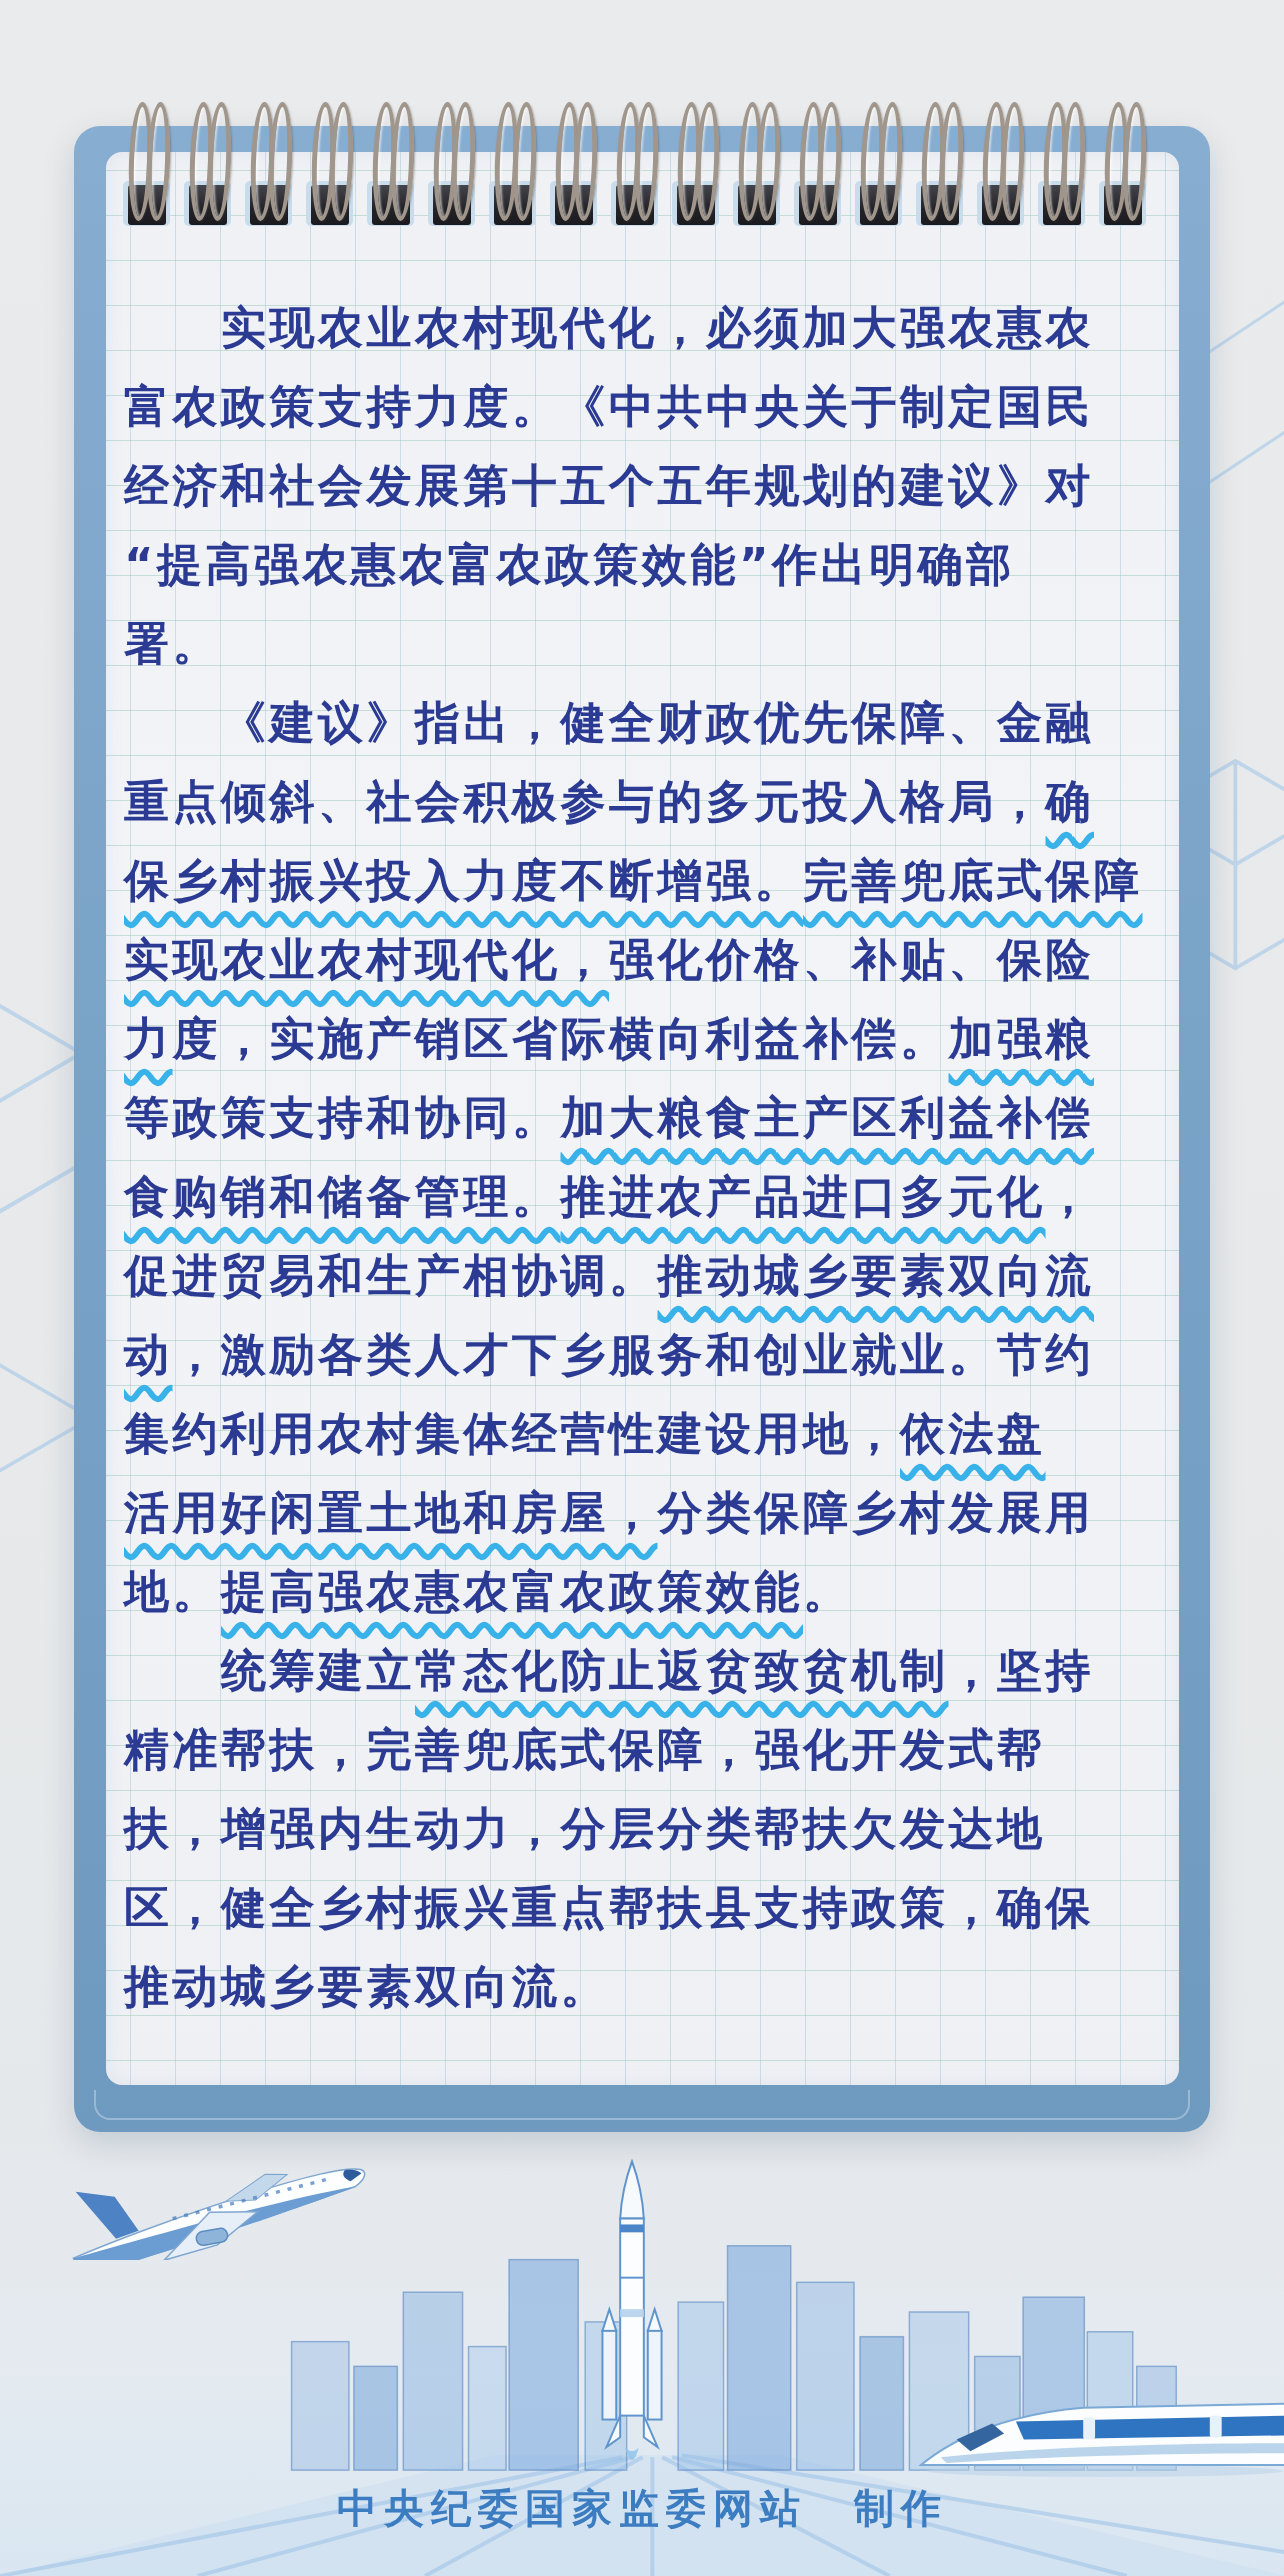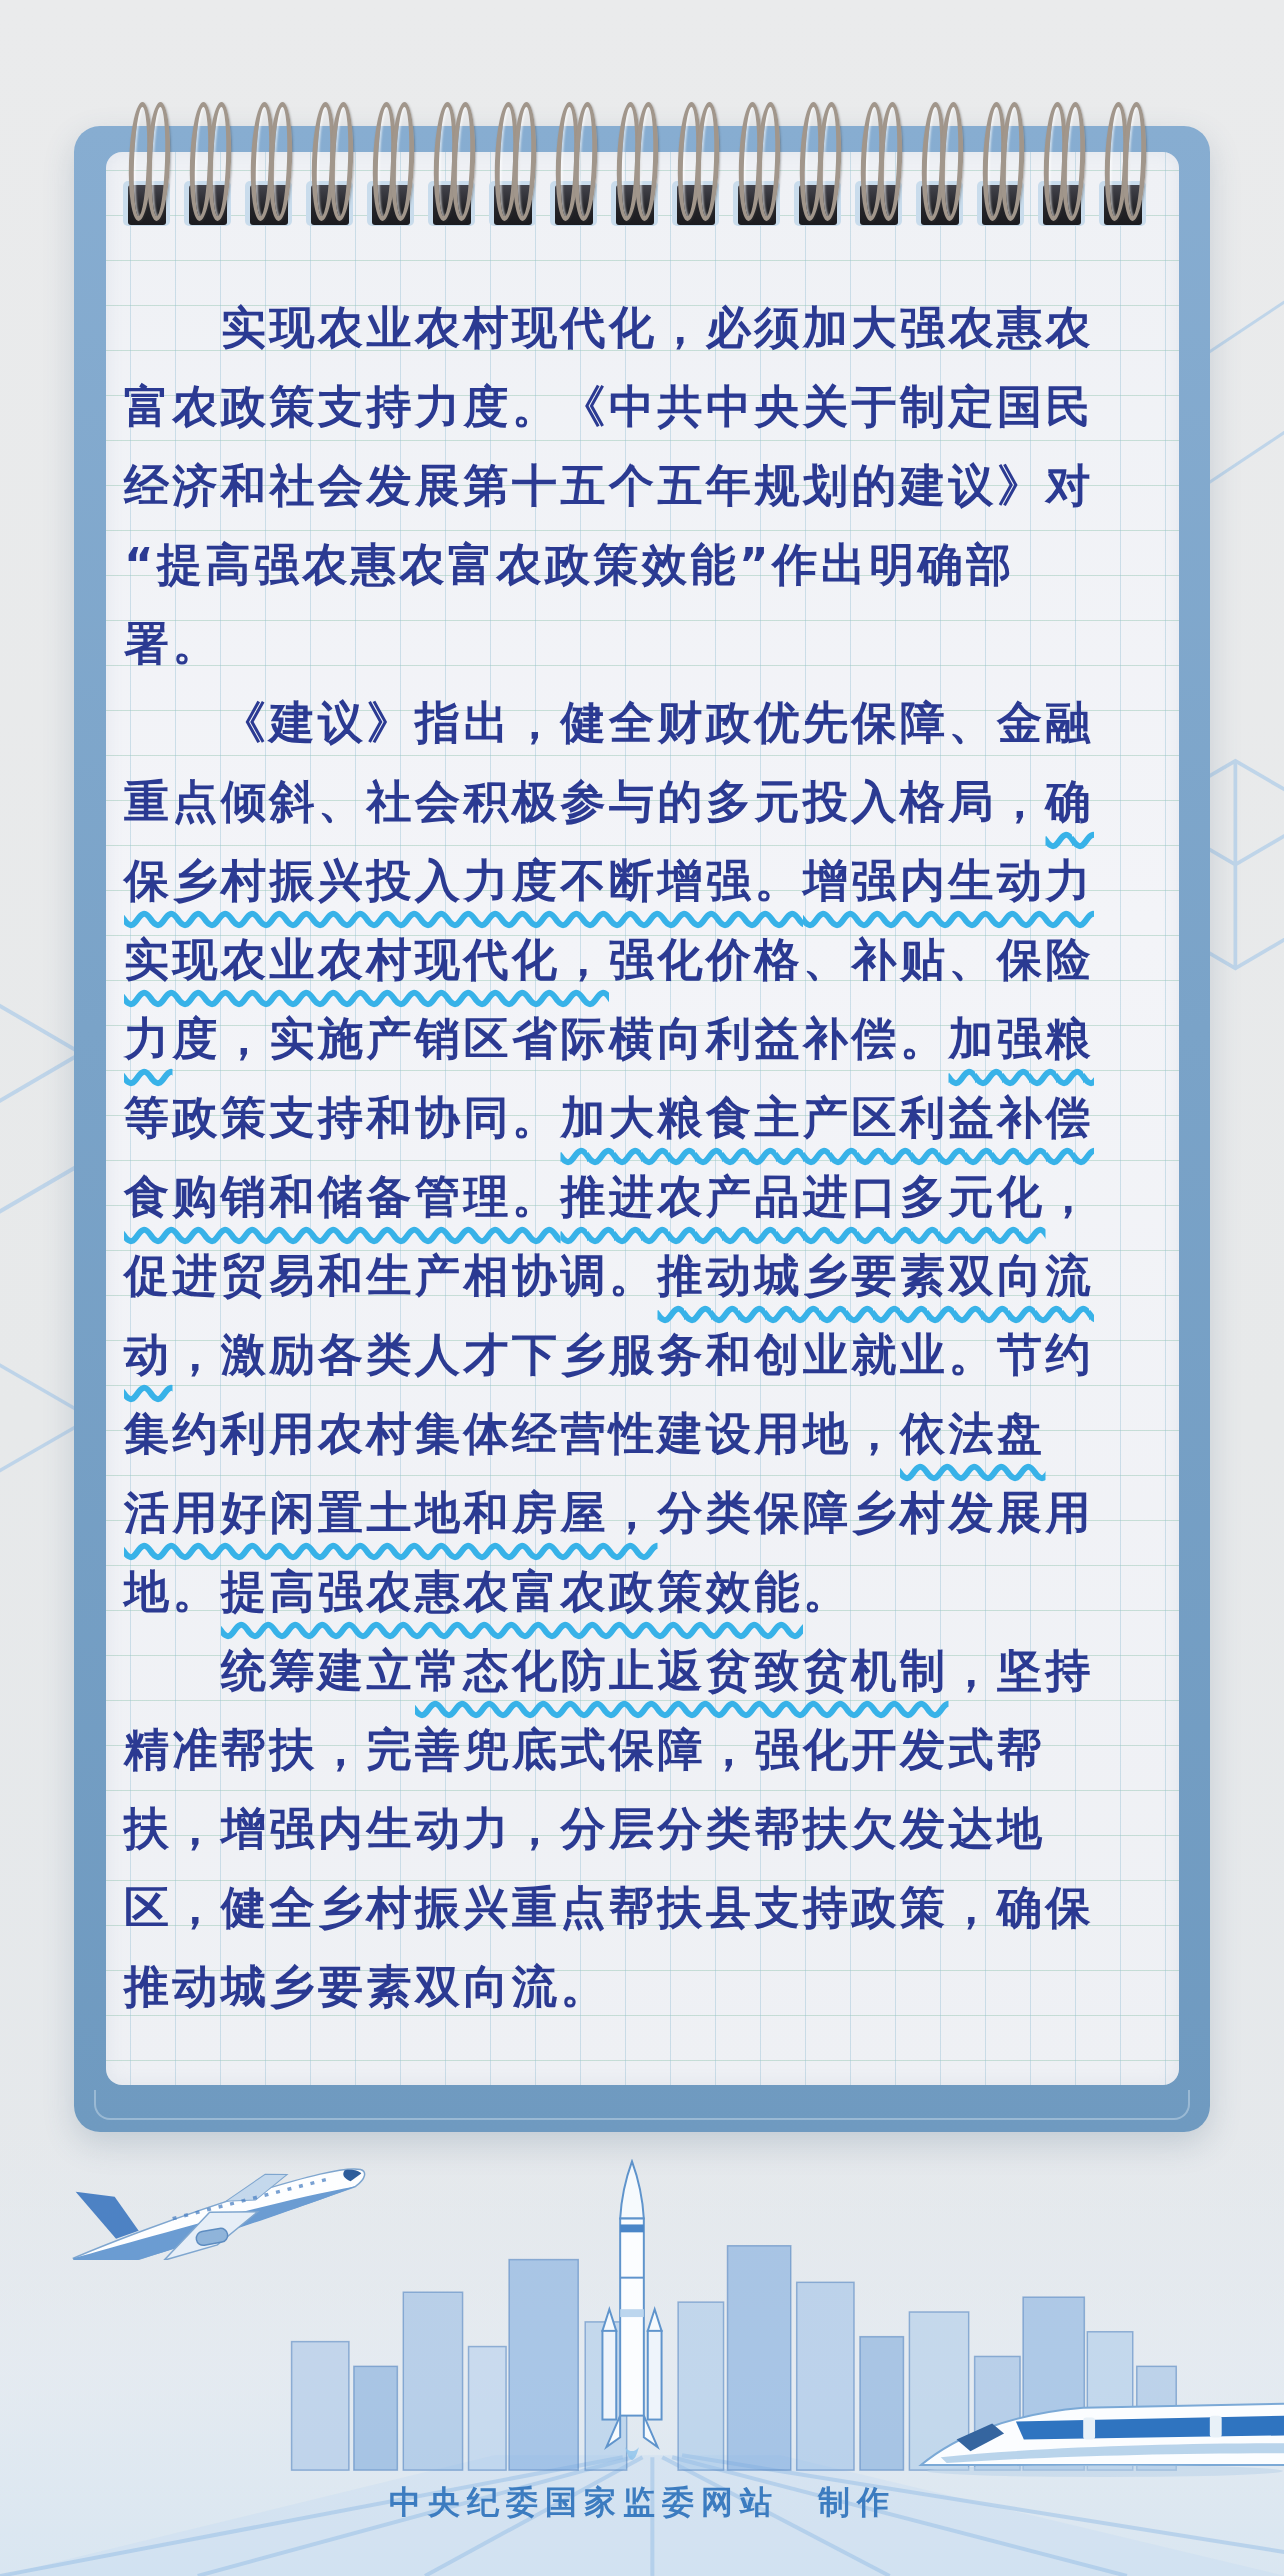--- a/index.html
+++ b/index.html
@@ -57,21 +57,21 @@
 
   
   .scene{position:absolute;left:0;top:2129px;width:1285px;height:447px;z-index:1;
     background:linear-gradient(180deg,rgba(238,241,244,0) 0%,rgba(228,236,244,.6) 55%,#d9e6f1 100%);}
   .scene svg{position:absolute;}
   .skyline-svg{left:0;top:0;width:1285px;height:447px;}
   .plane-svg{left:61px;top:28px;width:318px;height:103px;}
   .rocket-svg{left:565px;top:30px;width:134px;height:326px;}
   .train-svg{right:0;top:249px;width:368px;height:101px;}
   .credit{position:absolute;left:0;right:0;top:352px;text-align:center;
-    font-size:32px;font-weight:700;letter-spacing:7px;color:#3c7cc0;}
+    font-size:40px;font-weight:700;letter-spacing:7px;color:#3c7cc0;}
 </style>
 </head>
 <body>
 
 <div class="canvas">
 
   <svg class="bg-decor" viewBox="0 0 1300 2607">
     <g transform="translate(1160,770) scale(1.5)">
       <path d="M60,0 L120,35 V105 L60,140 L0,105 V35 Z M60,0 V70 M0,35 L60,70 L120,35 M60,140 V70"></path>
     </g>
@@ -89,21 +89,21 @@
   <div class="notebook">
     <div class="paper">
       <div class="text-block">
           <div class="line"><span>　　实现农业农村现代化，必须加大强农惠农</span></div>
           <div class="line"><span>富农政策支持力度。《中共中央关于制定国民</span></div>
           <div class="line"><span>经济和社会发展第十五个五年规划的建议》对</span></div>
           <div class="line"><span>“提高强农惠农富农政策效能”作出明确部</span></div>
           <div class="line"><span>署。</span></div>
           <div class="line"><span>　　《建议》指出，健全财政优先保障、金融</span></div>
           <div class="line"><span>重点倾斜、社会积极参与的多元投入格局，</span><span class="wavy">确</span></div>
-          <div class="line"><span class="wavy">保乡村振兴投入力度不断增强。</span><span class="wavy">增强内生动力</span></div>
+          <div class="line"><span class="wavy">保乡村振兴投入力度不断增强。</span><span class="wavy">完善兜底式保障</span></div>
           <div class="line"><span class="wavy">实现农业农村现代化，</span><span>强化价格、补贴、保险</span></div>
           <div class="line"><span class="wavy">力</span><span>度，实施产销区省际横向利益补偿。</span><span class="wavy">加强粮</span></div>
           <div class="line"><span>等政策支持和协同。</span><span class="wavy">加大粮食主产区利益补偿</span></div>
           <div class="line"><span class="wavy">食购销和储备管理。</span><span class="wavy">推进农产品进口多元化</span><span>，</span></div>
           <div class="line"><span>促进贸易和生产相协调。</span><span class="wavy">推动城乡要素双向流</span></div>
           <div class="line"><span class="wavy">动</span><span>，激励各类人才下乡服务和创业就业。节约</span></div>
           <div class="line"><span>集约利用农村集体经营性建设用地，</span><span class="wavy">依法盘</span></div>
           <div class="line"><span class="wavy">活用好闲置土地和房屋，</span><span>分类保障乡村发展用</span></div>
           <div class="line"><span>地。</span><span class="wavy">提高强农惠农富农政策效能</span><span>。</span></div>
           <div class="line"><span>　　统筹建立</span><span class="wavy">常态化防止返贫致贫机制</span><span>，坚持</span></div>

